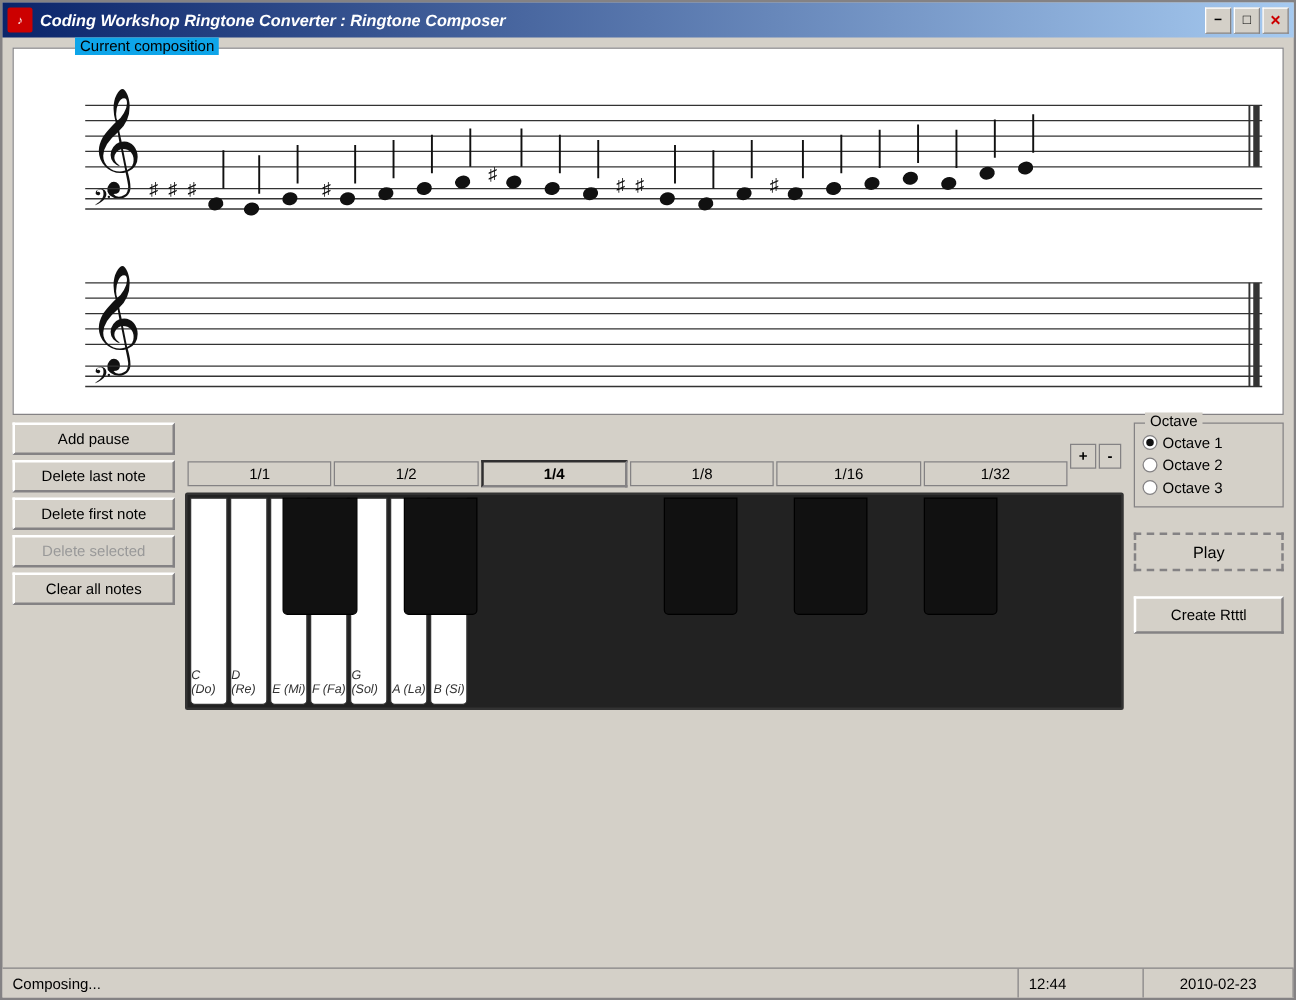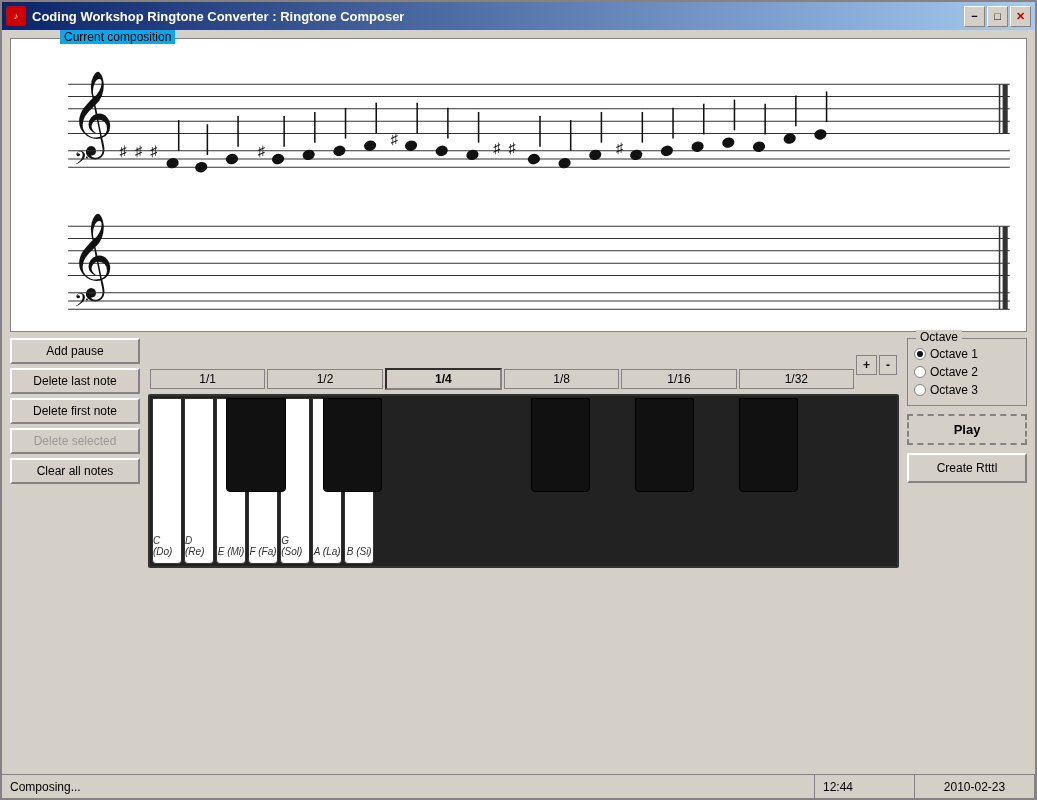--- a/index.html
+++ b/index.html
@@ -38,20 +38,21 @@
       align-items: center;
       justify-content: center;
       font-size: 10px;
       color: white;
       font-weight: bold;
     }
     .title-bar-text {
       flex: 1;
       font-size: 13px;
       font-weight: bold;
+      font-style: italic;
     }
     .title-bar-buttons {
       display: flex;
       gap: 2px;
     }
     .title-btn {
       width: 21px;
       height: 21px;
       background: #d4d0c8;
       border: 1px solid #848284;
@@ -174,21 +175,21 @@
       font-size: 11px;
       color: #333;
       font-weight: 500;
       border-radius: 0 0 4px 4px;
     }
     .octave-section {
       width: 120px;
       flex-shrink: 0;
       display: flex;
       flex-direction: column;
-      gap: 8px;
+      gap: 20px;
     }
     .octave-group {
       border: 1px solid #848284;
       padding: 6px;
       background: #d4d0c8;
       position: relative;
     }
     .octave-group-label {
       position: absolute;
       top: -9px;
@@ -223,21 +224,21 @@
       border-radius: 50%;
       background: #111;
     }
     .play-btn {
       border: 2px dashed #848284;
       background: #d4d0c8;
       padding: 6px;
       cursor: pointer;
       text-align: center;
       font-size: 13px;
-      font-weight: 700;
+      font-weight: 400;
     }
     .create-btn {
       background: #d4d0c8;
       border: 2px solid;
       border-top-color: #ffffff;
       border-left-color: #ffffff;
       border-right-color: #848284;
       border-bottom-color: #848284;
       padding: 6px;
       cursor: pointer;

